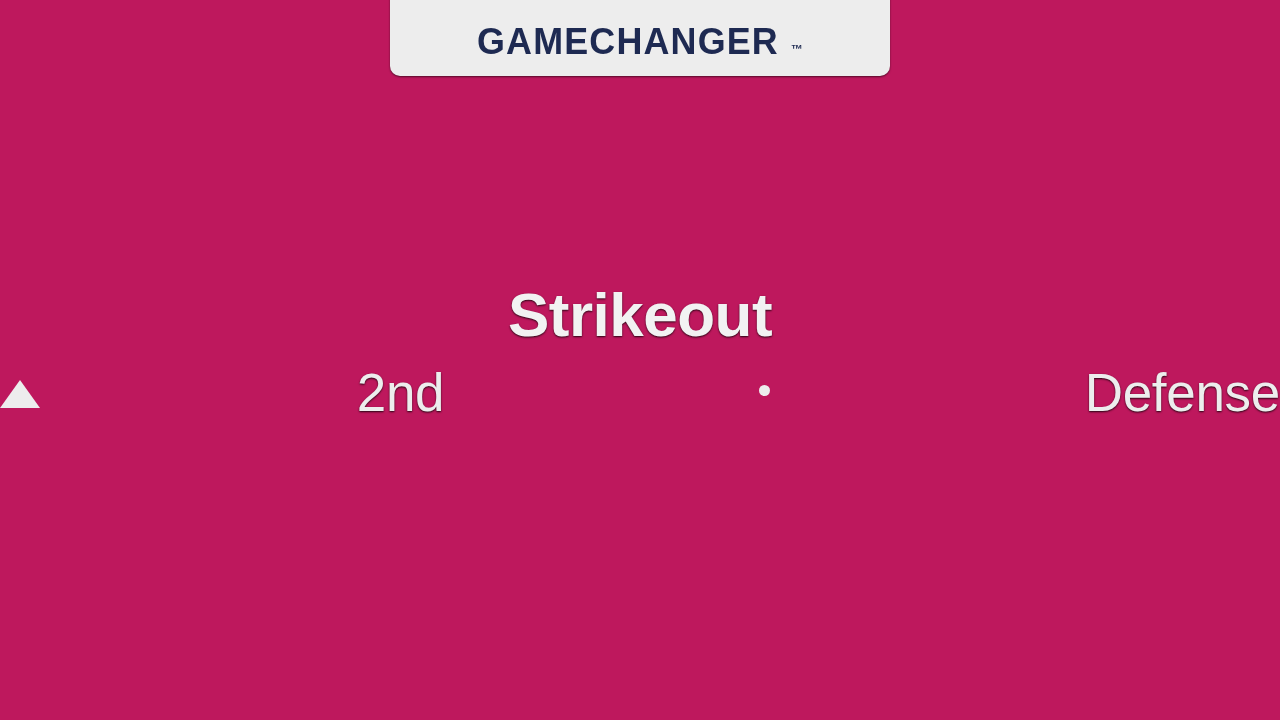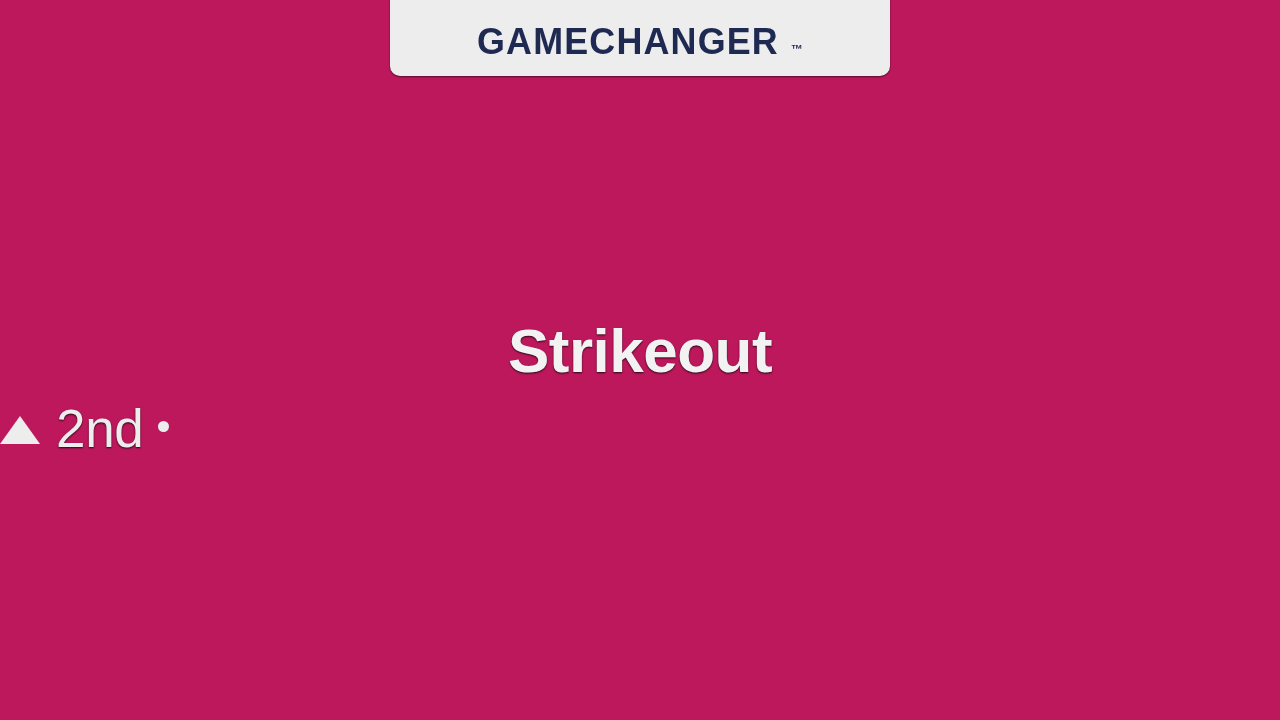--- a/index.html
+++ b/index.html
@@ -65,36 +65,35 @@
     top: -1px;
   }
 
   
   .play-block {
     position: absolute;
     left: 0;
     top: 282px;
     width: 1280px;
     text-align: center;
-    margin-top: 36px;
   }
   .play-title {
     font-family: "Liberation Sans", sans-serif;
     font-weight: bold;
     font-size: 62px;
     line-height: 1.08;
     color: #f2f2f2;
     letter-spacing: -0.5px;
     margin: 0;
     text-shadow: 0 1px 2px rgba(0,0,0,0.8);
   }
   .play-context {
     display: flex;
     align-items: center;
-    justify-content: flex-start;
+    justify-content: space-between;
     gap: 14px;
     margin-top: 16px;
     font-family: "Liberation Sans", sans-serif;
     font-size: 53px;
     font-weight: normal;
     color: #ededed;
     line-height: 1.05;
     letter-spacing: -0.3px;
     text-shadow: 0 1px 2px rgba(0,0,0,0.8);
   }
@@ -149,17 +148,18 @@
     </div>
   </div>
 
   <div class="play-block">
     <div class="play-title">Strikeout</div>
 
     <div class="play-context">
       <span class="inning-arrow"></span>
       <span class="ctx-text">2nd</span>
       <span class="context-sep"></span>
+      <span class="ctx-text">Defense</span>
     </div>
   </div>
 
 
 </div>
 
 </body></html>

